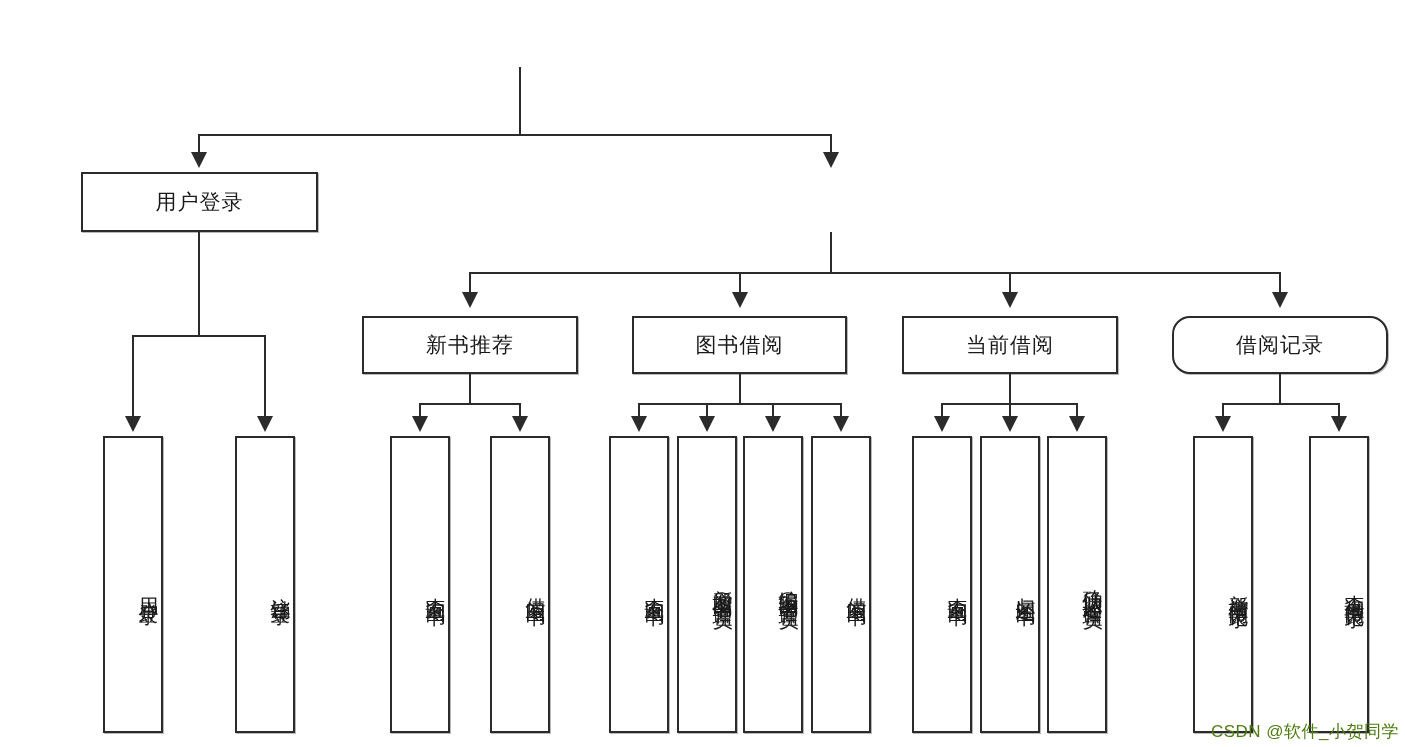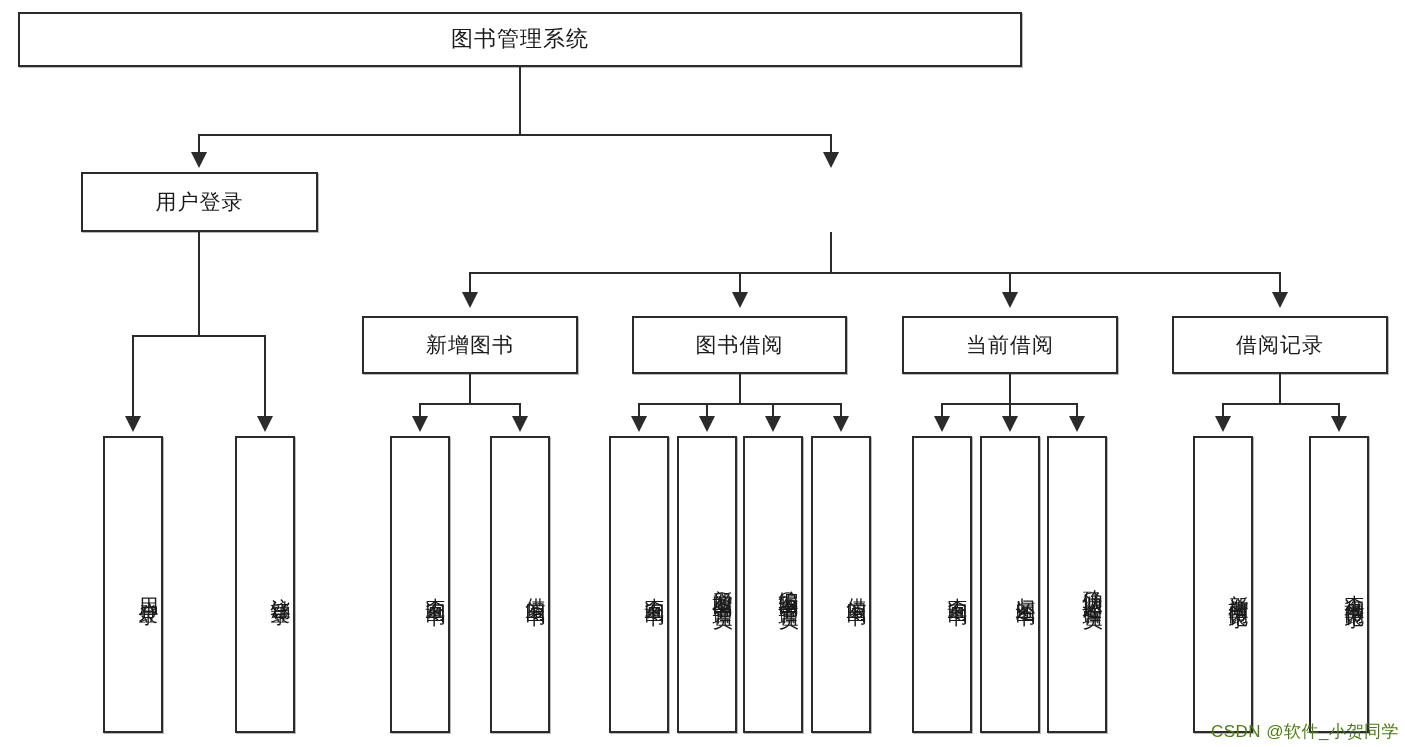--- a/index.html
+++ b/index.html
@@ -77,23 +77,20 @@
     color: #4d7c0f;
     white-space: nowrap;
     letter-spacing: 0.5px;
   }
 </style>
 </head>
 <body>
 
 <div id="canvas">
 
-  <div class="node root horizontal" style="left:18px; top:12px; width:1004px; height:55px;">
-    <span>图书管理系统</span>
-  </div>
 
   <div class="conn vline" style="left:519px; top:67px; width:2px; height:68px;"></div>
   <div class="conn hline" style="left:198px; top:134px; width:634px; height:2px;"></div>
   <div class="conn vline" style="left:198px; top:134px; width:2px; height:25px;"></div>
   <div class="arrow" style="left:191px; top:152px;"></div>
   <div class="conn vline" style="left:830px; top:134px; width:2px; height:25px;"></div>
   <div class="arrow" style="left:823px; top:152px;"></div>
 
   <div class="node horizontal" style="left:81px; top:172px; width:237px; height:60px;">
     <span>用户登录</span>
@@ -111,29 +108,29 @@
   <div class="conn vline" style="left:469px; top:272px; width:2px; height:25px;"></div>
   <div class="arrow" style="left:462px; top:292px;"></div>
   <div class="conn vline" style="left:739px; top:272px; width:2px; height:25px;"></div>
   <div class="arrow" style="left:732px; top:292px;"></div>
   <div class="conn vline" style="left:1009px; top:272px; width:2px; height:25px;"></div>
   <div class="arrow" style="left:1002px; top:292px;"></div>
   <div class="conn vline" style="left:1279px; top:272px; width:2px; height:25px;"></div>
   <div class="arrow" style="left:1272px; top:292px;"></div>
 
   <div class="node horizontal" style="left:362px; top:316px; width:216px; height:58px;">
-    <span>新增图书</span>
+    <span>新书推荐</span>
   </div>
   <div class="node horizontal" style="left:632px; top:316px; width:215px; height:58px;">
     <span>图书借阅</span>
   </div>
   <div class="node horizontal" style="left:902px; top:316px; width:216px; height:58px;">
     <span>当前借阅</span>
   </div>
-  <div class="node horizontal" style="left:1172px; top:316px; width:216px; height:58px;">
+  <div class="node horizontal" style="left:1172px; top:316px; width:216px; height:58px;border-radius:18px;">
     <span>借阅记录</span>
   </div>
 
   <div class="conn vline" style="left:469px; top:374px; width:2px; height:30px;"></div>
   <div class="conn hline" style="left:419px; top:403px; width:102px; height:2px;"></div>
   <div class="conn vline" style="left:419px; top:403px; width:2px; height:18px;"></div>
   <div class="arrow" style="left:412px; top:416px;"></div>
   <div class="conn vline" style="left:519px; top:403px; width:2px; height:18px;"></div>
   <div class="arrow" style="left:512px; top:416px;"></div>
 

